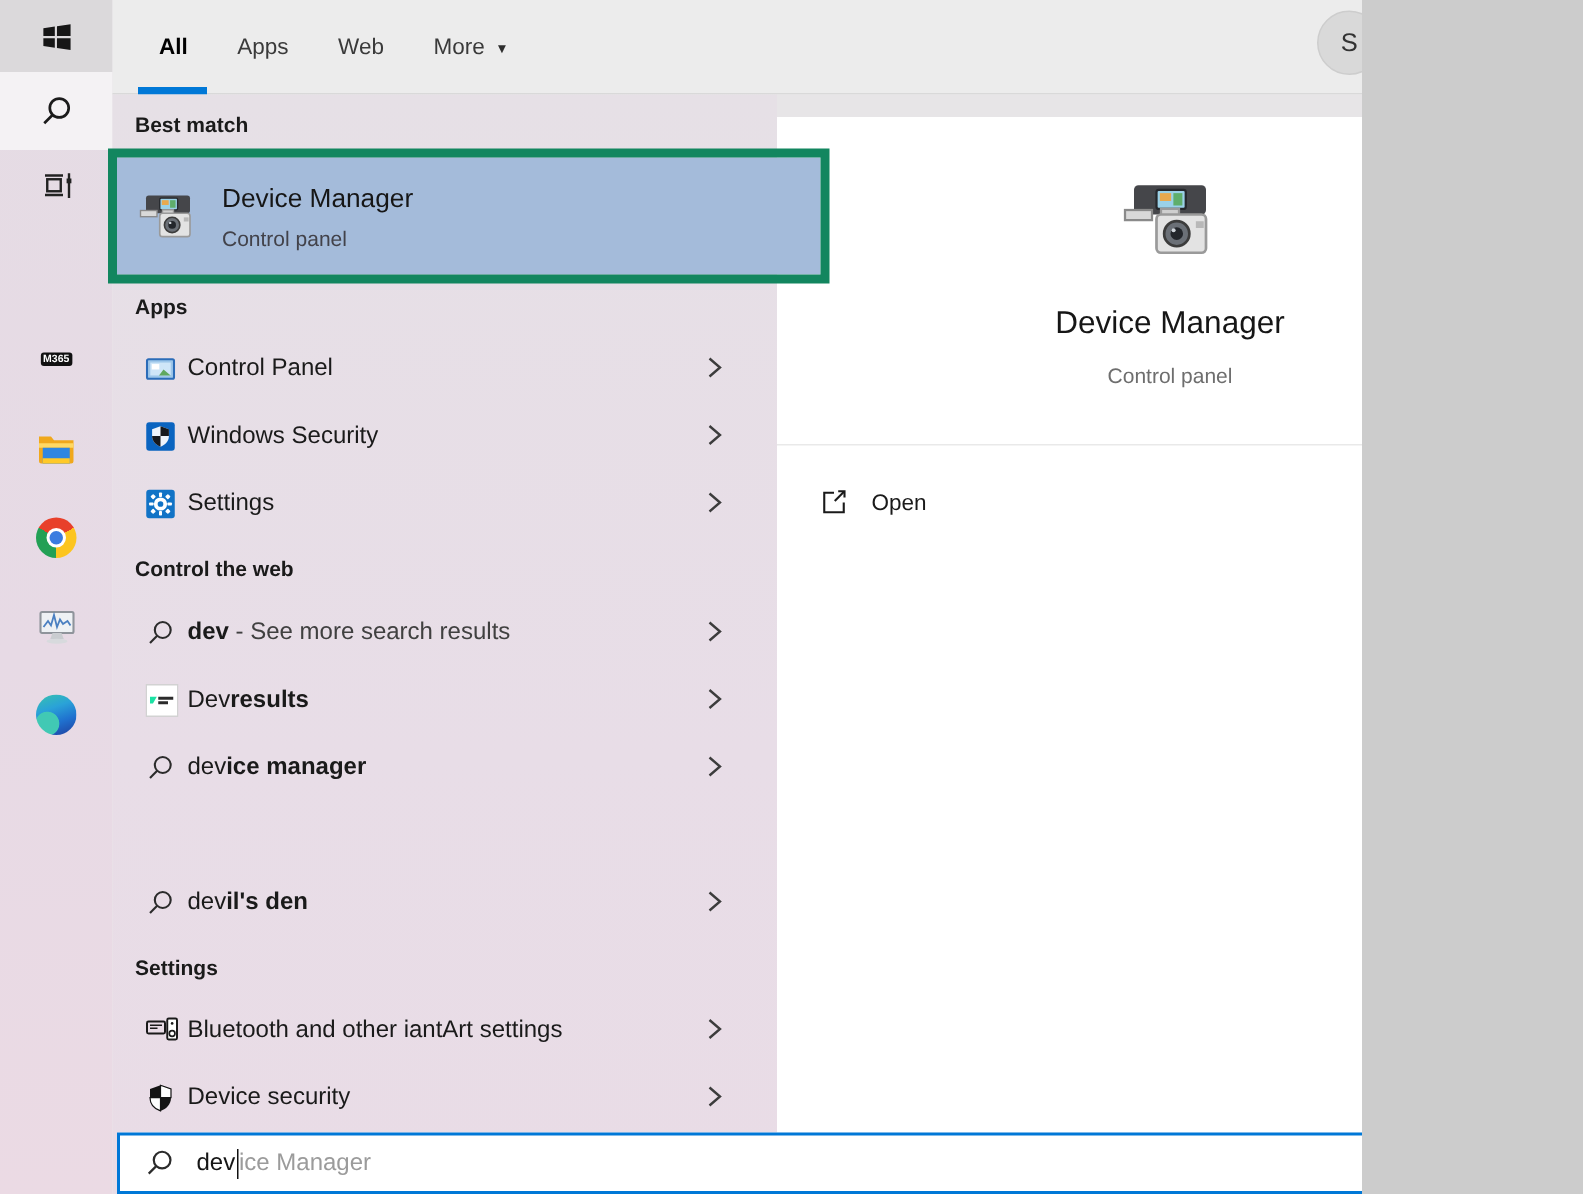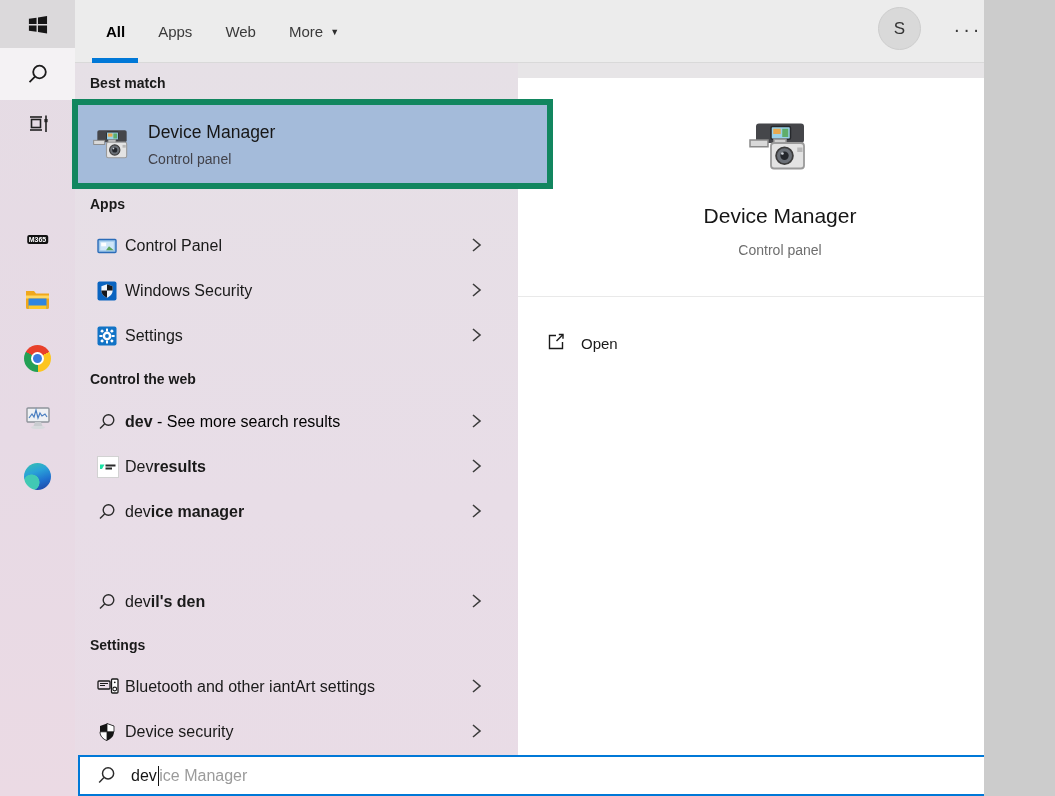--- a/index.html
+++ b/index.html
@@ -1,18 +1,18 @@
 <!DOCTYPE html>
 <html><head>
 <meta charset="utf-8">
 <style>
   * { box-sizing: border-box; margin: 0; padding: 0; }
   html,body { width:1055px; height:796px; }
   body { font-family:"Liberation Sans", sans-serif; background:#ccc; }
-  .screen { position:relative; width:984px; height:796px; overflow:hidden; background:#ececec; }
+  .screen { position:relative; width:908px; height:796px; overflow:hidden; background:#ececec; }
 
   
   .taskbar { position:absolute; left:0; top:0; width:75px; height:796px;
     background:linear-gradient(180deg,#e5dce4 0%,#e7dae5 55%,#ebdae4 100%); }
   .tb-start { position:absolute; left:0; top:0; width:75px; height:48px; background:#dbd9db;
     display:flex; align-items:center; justify-content:center; }
   .tb-search { position:absolute; left:0; top:48px; width:75px; height:52px; background:#f4f2f4;
     display:flex; align-items:center; justify-content:center; }
   .tb-btn { position:absolute; left:0; width:75px; height:52px; display:flex; align-items:center; justify-content:center; }
   .copilot-wrap { position:relative; }
@@ -61,31 +61,31 @@
   .bm-row { position:absolute; left:78px; top:105px; width:469px; height:78px; background:#a4bbda; }
   .bm-icon { position:absolute; left:12px; top:17px; }
   .bm-title { position:absolute; left:70px; top:17px; font-size:17.5px; color:#161616; }
   .bm-sub { position:absolute; left:70px; top:46px; font-size:14px; color:#42424a; }
 
   .row { position:absolute; left:75px; width:443px; height:45px; display:flex; align-items:center;
     padding-left:22px; cursor:default; }
   .row-icon { width:28px; display:flex; align-items:center; }
   .row-label { font-size:16px; color:#1a1a1a; white-space:pre; }
   .row-label .b { font-weight:bold; }
-  .row-label .muted { color:#000000; }
+  .row-label .muted { color:#404040; }
   .chev { position:absolute; right:36px; top:14px; }
 
   
   .pv-icon { position:absolute; left:744px; top:110px; }
   .pv-title { position:absolute; left:518px; top:204px; width:524px; text-align:center;
     font-size:21px; color:#161616; }
   .pv-sub { position:absolute; left:518px; top:242px; width:524px; text-align:center;
     font-size:14px; color:#6e6e6e; }
   .pv-divider { position:absolute; left:518px; top:296px; width:524px; height:1px; background:#e9e9e9; }
-  .open-row { position:absolute; left:546px; top:318px; height:34px; display:flex; align-items:flex-end; cursor:default; }
+  .open-row { position:absolute; left:546px; top:318px; height:34px; display:flex; align-items:center; cursor:default; }
   .open-label { margin-left:15px; font-size:15px; color:#1a1a1a; }
 
   
   .searchbar { position:absolute; left:78px; top:755px; width:975px; height:41px; background:#fff;
     border:2px solid #0078d7; display:flex; align-items:center; padding-left:16px; z-index:30; }
   .sb-text { margin-left:14px; font-size:16px; display:flex; align-items:center; }
   .sb-typed { color:#161616; }
   .caret { display:inline-block; width:1.5px; height:20px; background:#111; margin-left:1px; }
   .sb-suggest { color:#9b9b9b; }
 

